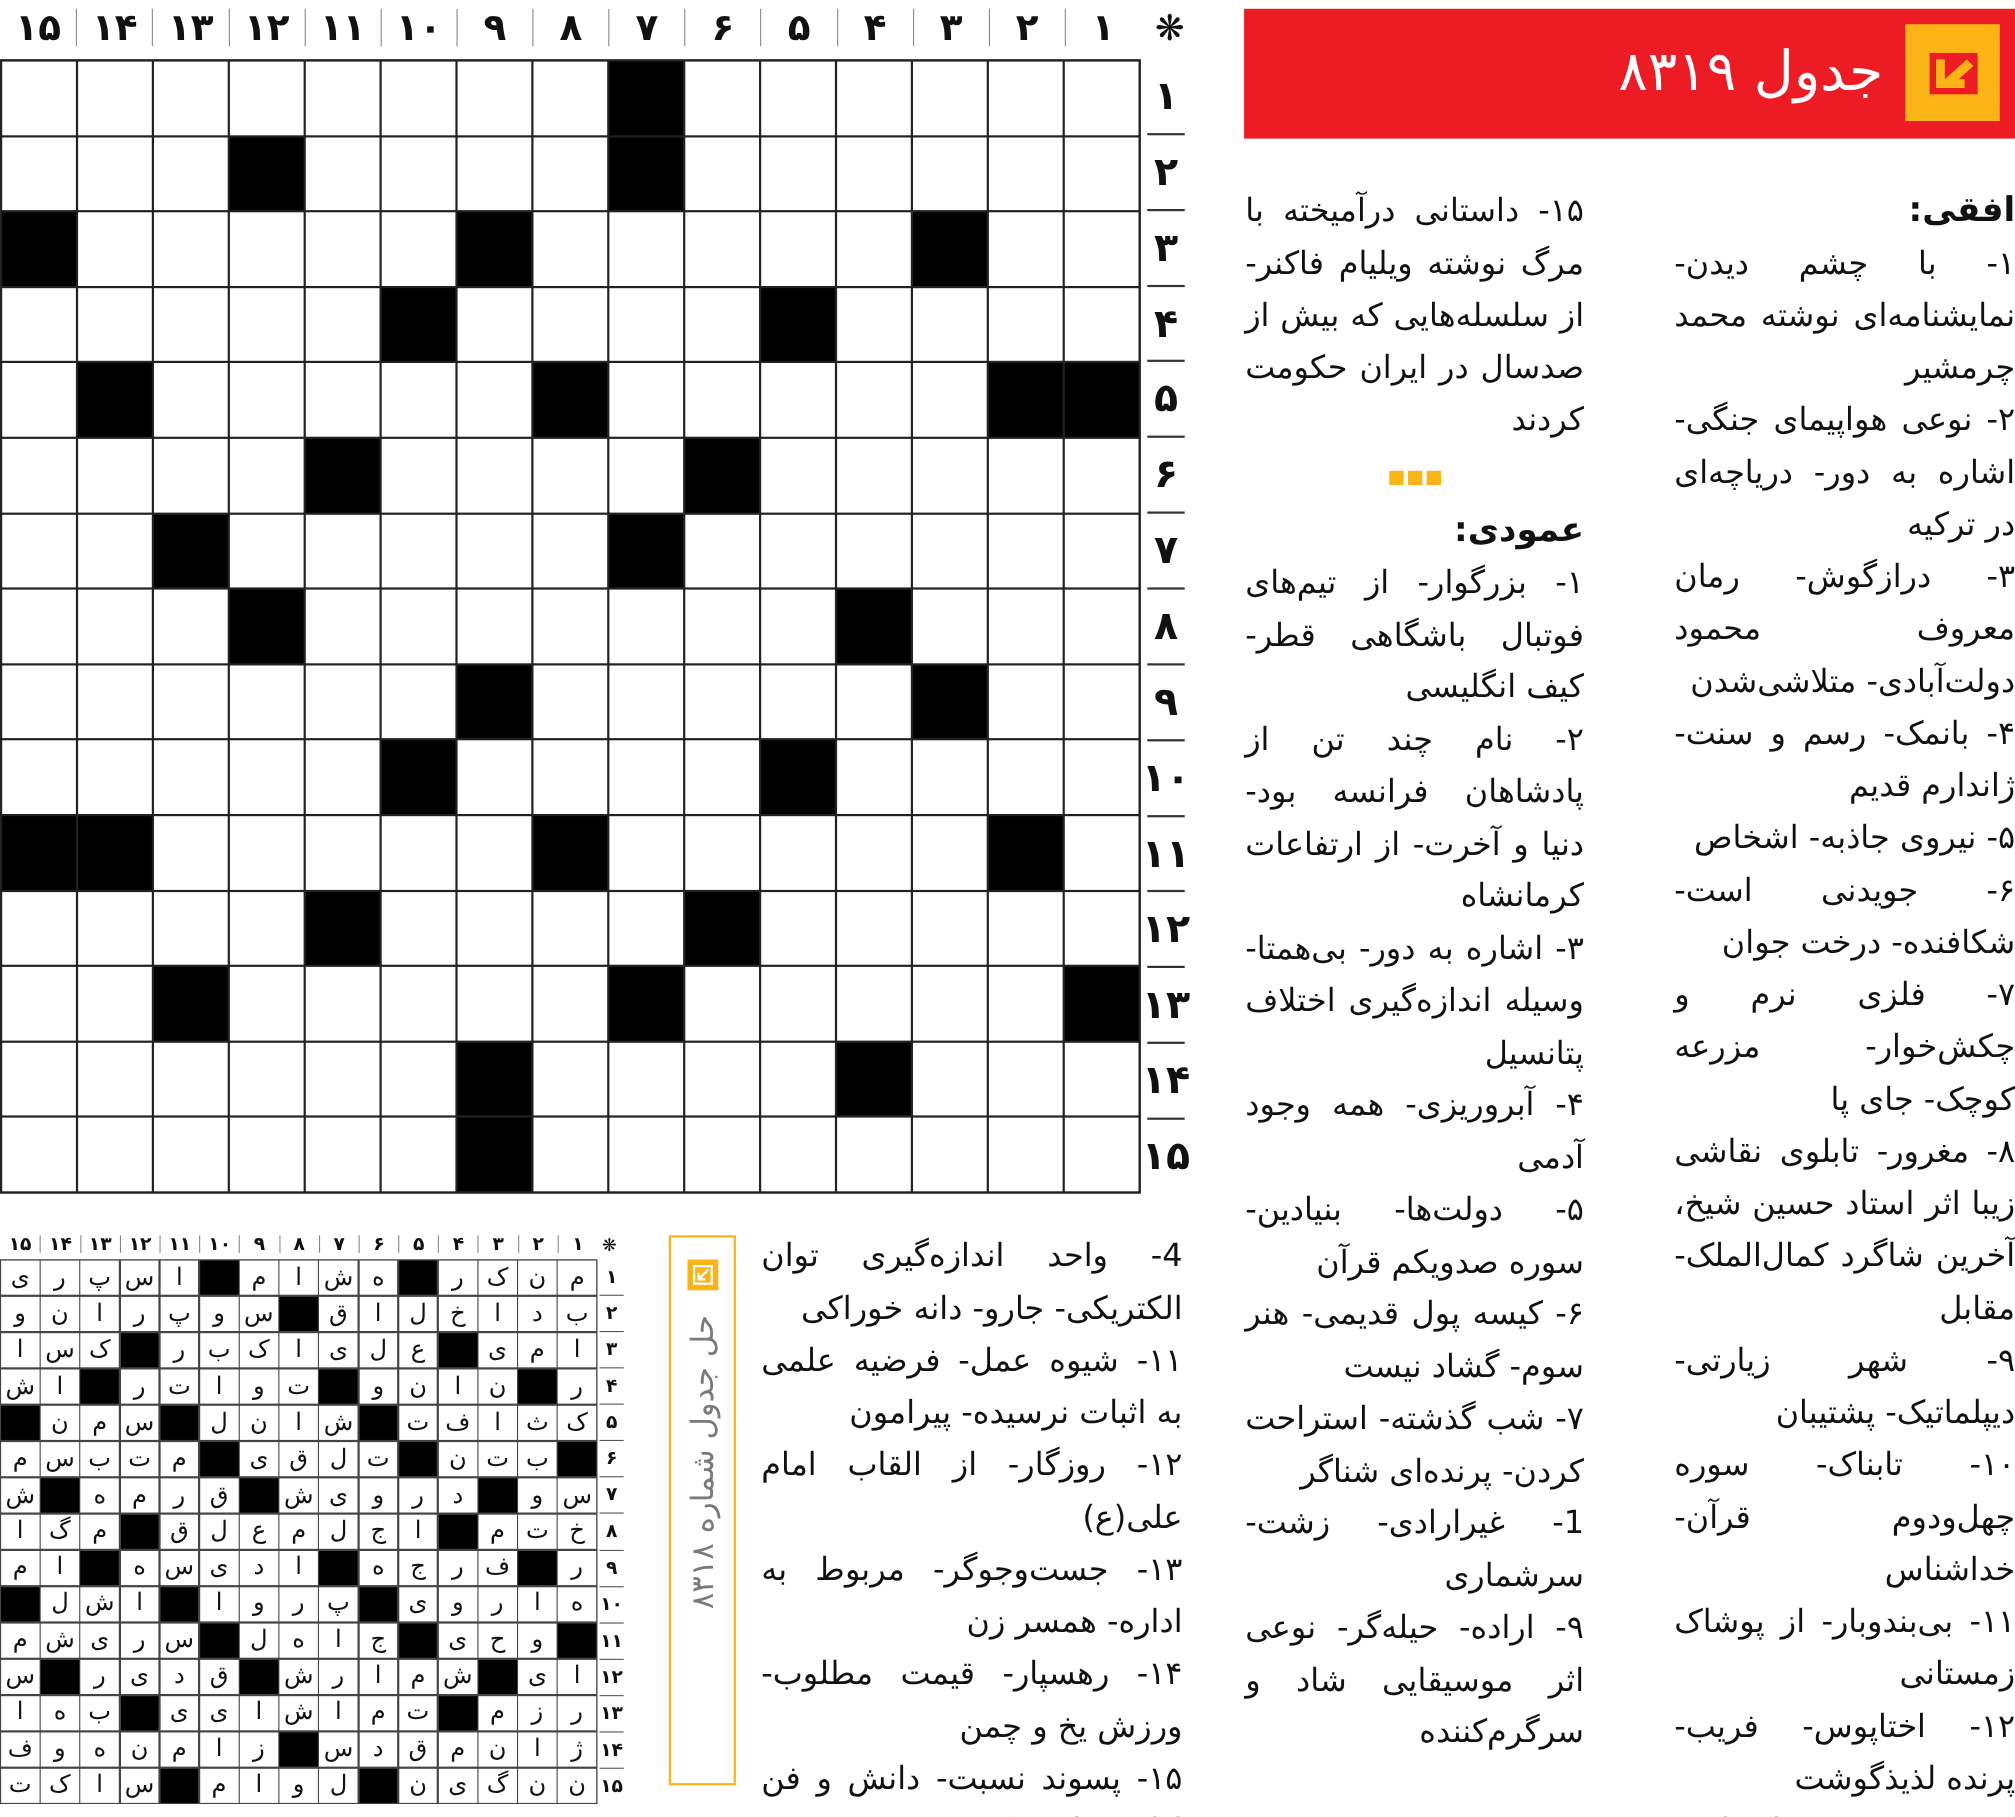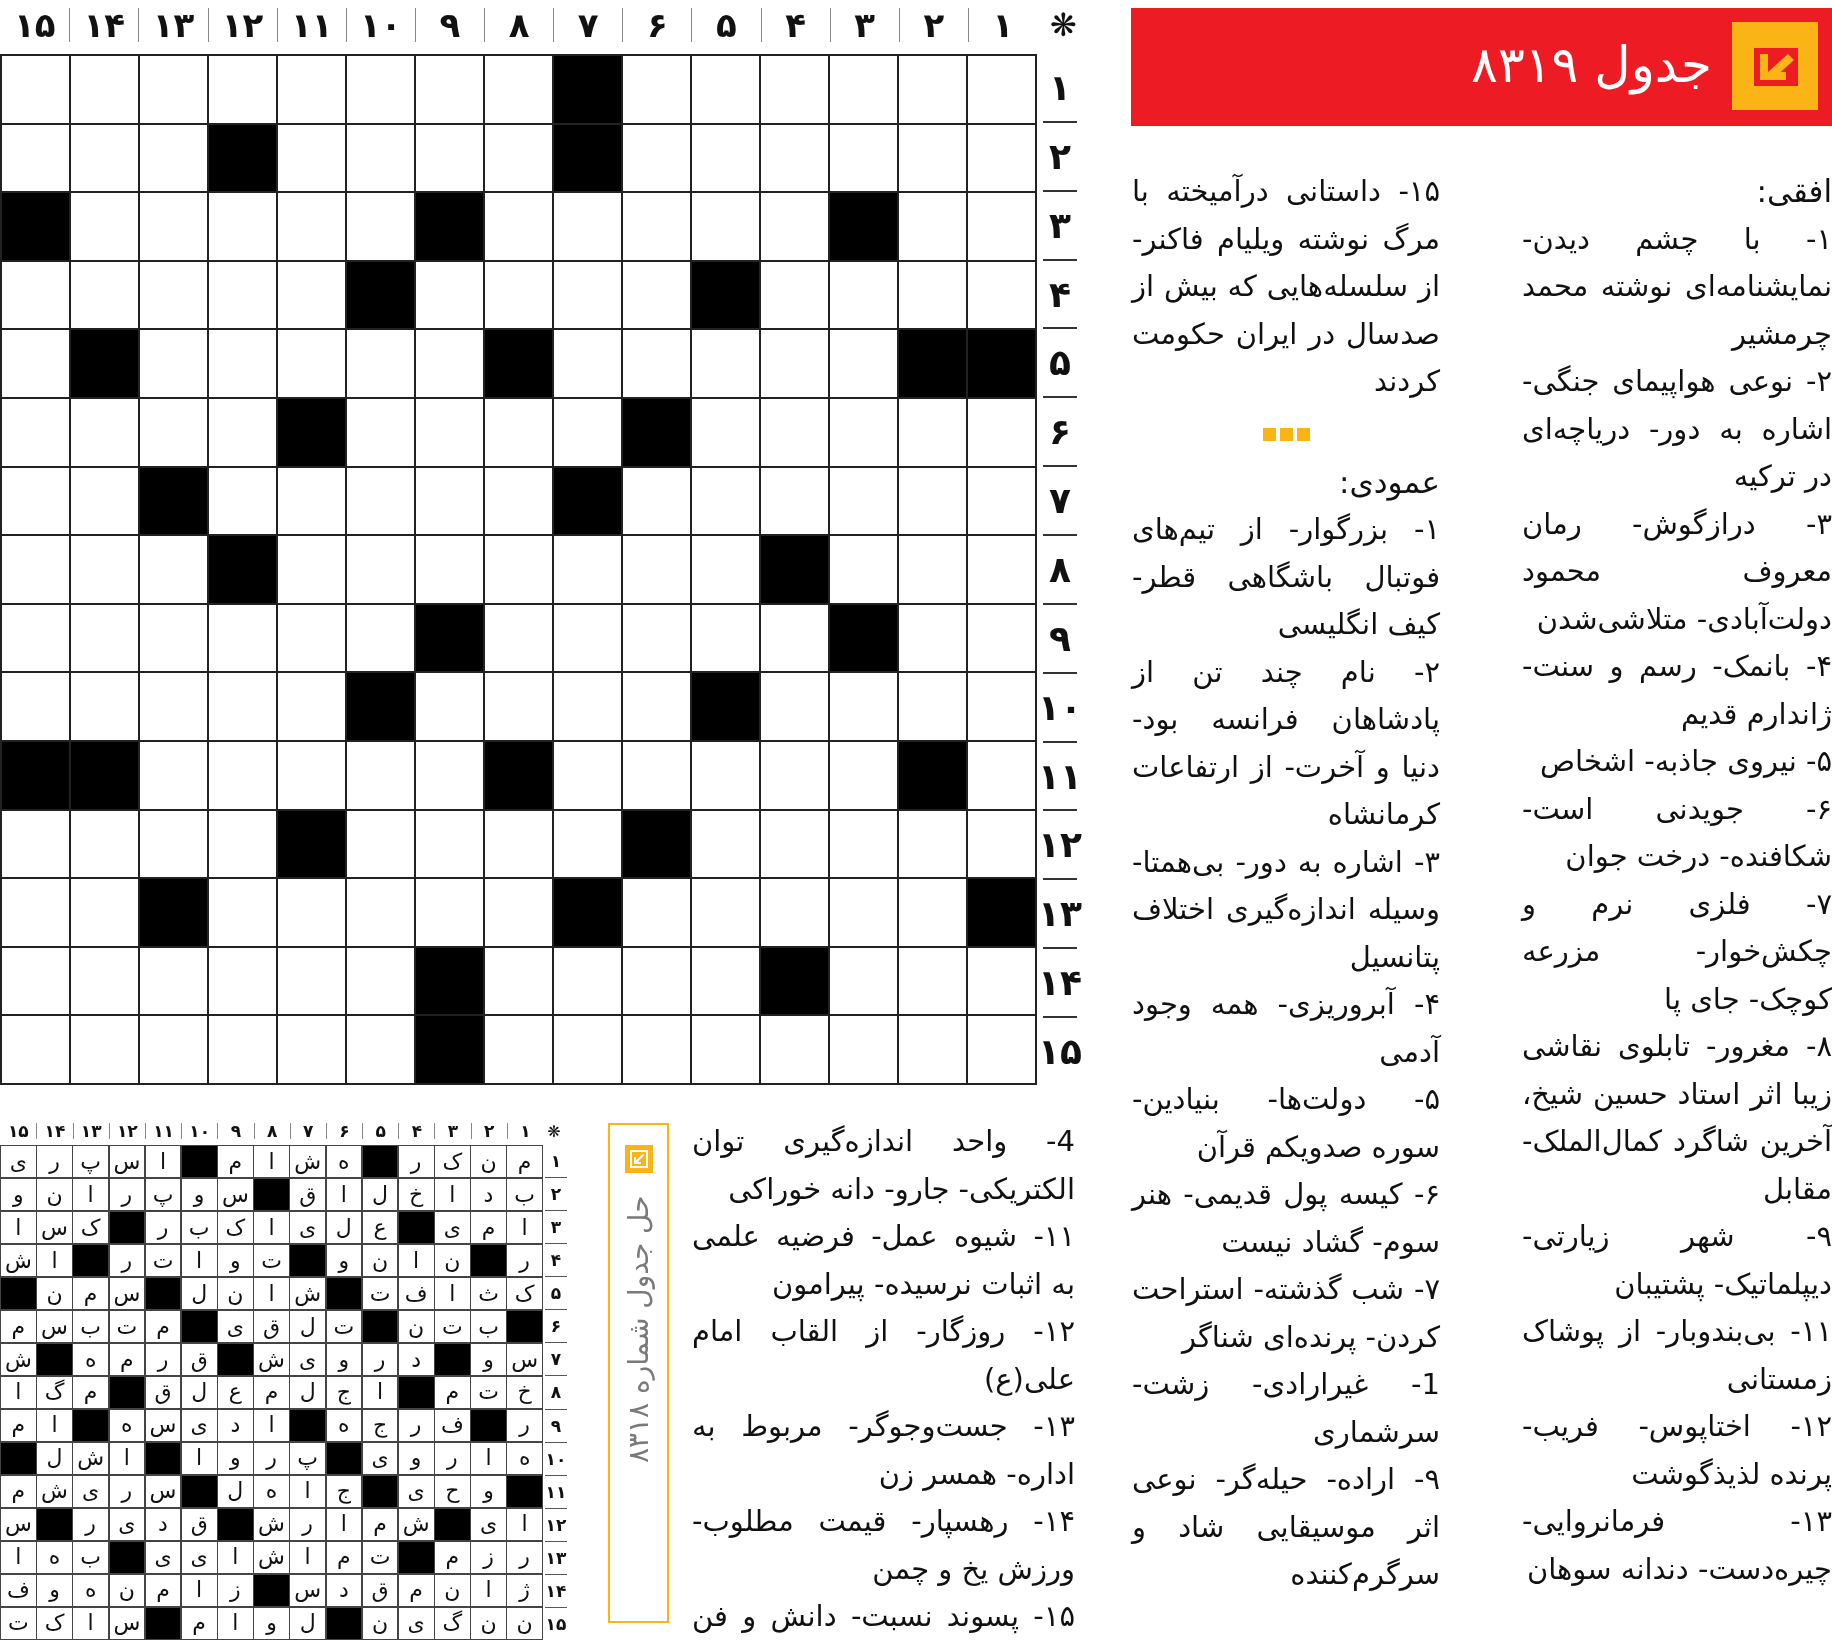--- a/index.html
+++ b/index.html
@@ -23,21 +23,21 @@
   .row-nums .rn:last-child { border-bottom: none; }
 
   
   .banner { position: absolute; left: 1131px; top: 8px; width: 701px; height: 118px; background: #ed1c24; text-align: center; }
   .banner .logo { position: absolute; right: 14px; top: 14px; width: 86px; height: 88px; background: #fbb415; }
   .banner .logo svg { position: absolute; left: 22px; top: 26px; }
   .banner .title { position: absolute; right: 120px; top: 22px; color: #fff; font-size: 50px; line-height: 70px; direction: rtl; font-family: "DejaVu Sans", sans-serif; }
 
   
   .clues { position: absolute; direction: rtl; text-align: justify; font-size: 29px; line-height: 47.5px; color: #111; }
-  .clues .head { font-weight: normal; font-size: 31px; }
+  .clues .head { font-weight: bold; font-size: 31px; }
   .clues p { margin: 0; }
   .col-right { left: 1522px; top: 168px; width: 310px; }
   .col-mid { left: 1132px; top: 168px; width: 308px; }
   .col-bottom { left: 692px; top: 1118px; width: 383px; }
   .dots { display: flex; justify-content: center; gap: 4px; margin: 22px 0 18px; }
   .dots span { width: 13px; height: 13px; background: #fbb415; display: inline-block; }
 
   
   .sol-header { position: absolute; left: 0; top: 1118px; width: 565px; height: 26px; display: flex; direction: rtl; align-items: center; }
   .sol-header .star { width: 22px; text-align: center; font-size: 16px; font-weight: bold; }
@@ -341,20 +341,21 @@
   <p class="head">افقی:</p>
   <p>۱- با چشم دیدن- نمایشنامه‌ای نوشته محمد چرمشیر</p>
   <p>۲- نوعی هواپیمای جنگی- اشاره به دور- دریاچه‌ای در ترکیه</p>
   <p>۳- درازگوش- رمان معروف محمود دولت‌آبادی- متلاشی‌شدن</p>
   <p>۴- بانمک- رسم و سنت- ژاندارم قدیم</p>
   <p>۵- نیروی جاذبه- اشخاص</p>
   <p>۶- جویدنی است- شکافنده- درخت جوان</p>
   <p>۷- فلزی نرم و چکش‌خوار- مزرعه کوچک- جای پا</p>
   <p>۸- مغرور- تابلوی نقاشی زیبا اثر استاد حسین شیخ، آخرین شاگرد کمال‌الملک- مقابل</p>
   <p>۹- شهر زیارتی- دیپلماتیک- پشتیبان</p>
+  <p>۱۰- تابناک- سوره چهل‌ودوم قرآن- خداشناس</p>
   <p>۱۱- بی‌بندوبار- از پوشاک زمستانی</p>
   <p>۱۲- اختاپوس- فریب- پرنده لذیذگوشت</p>
   <p>۱۳- فرمانروایی- چیره‌دست- دندانه سوهان</p>
 
 </div>
 
 <div class="clues col-mid">
   <p>۱۵- داستانی درآمیخته با مرگ نوشته ویلیام فاکنر- از سلسله‌هایی که بیش از صدسال در ایران حکومت کردند</p>
   <div class="dots">
       <span></span>

